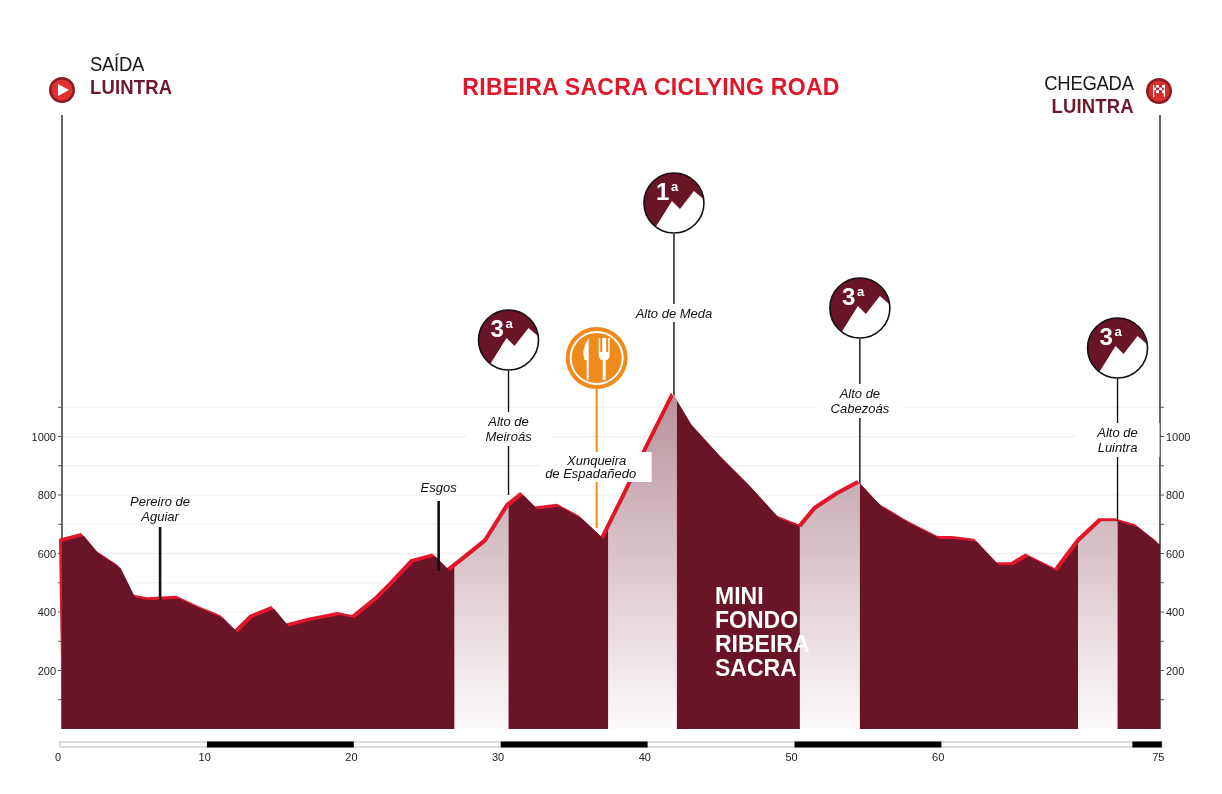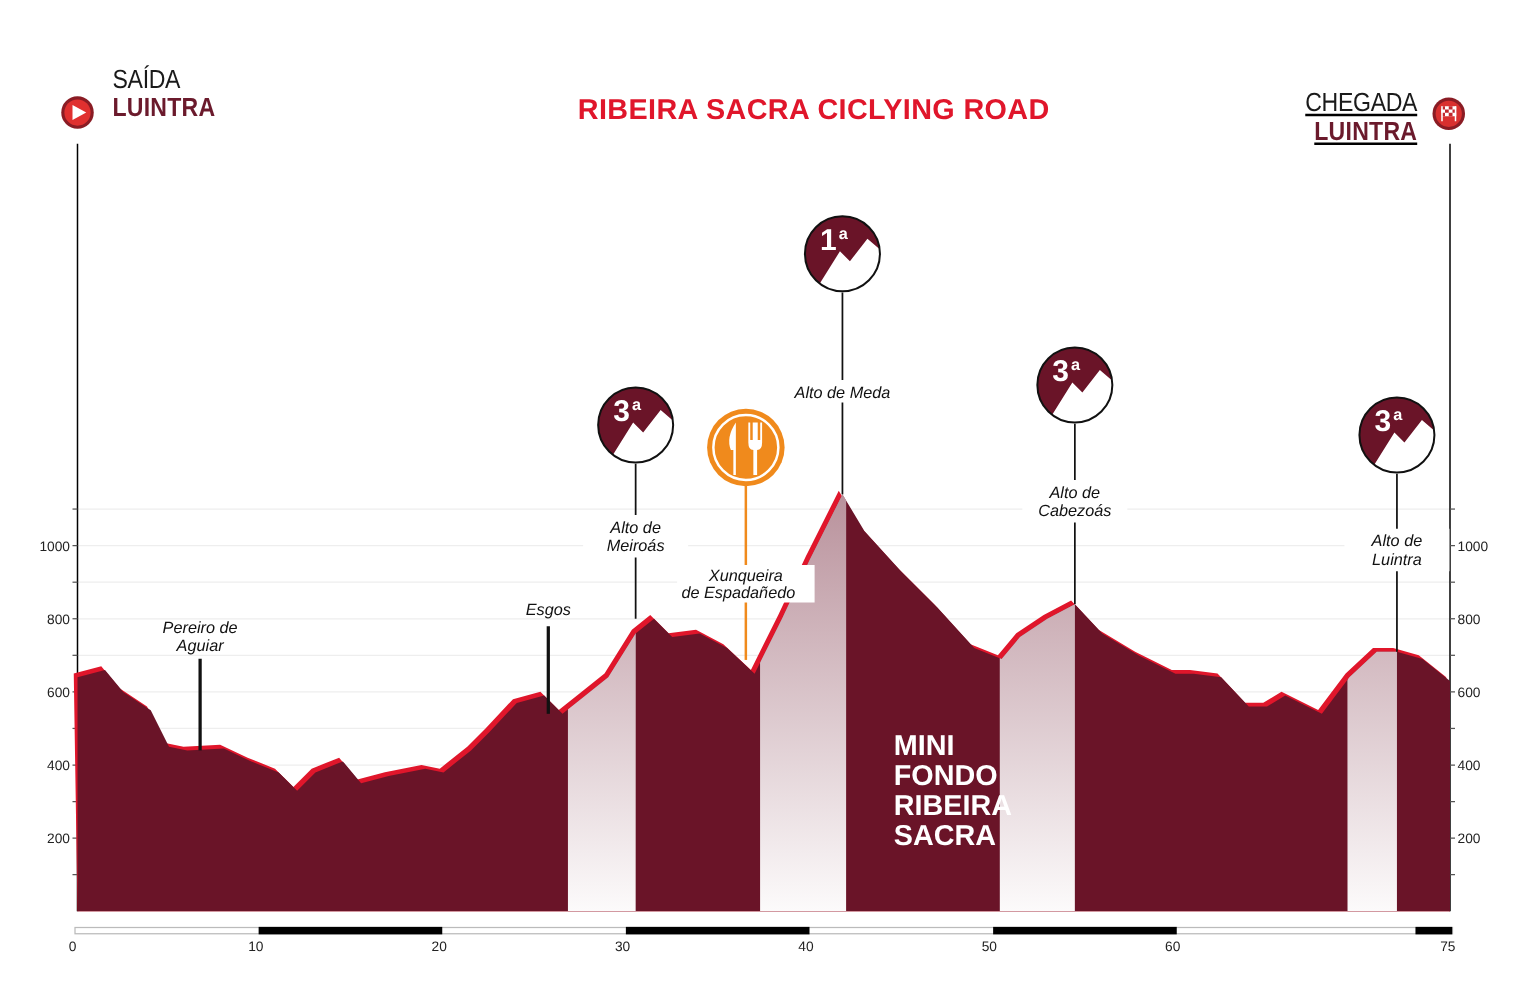--- a/index.html
+++ b/index.html
@@ -24,21 +24,21 @@
     <polygon points="10,8 21,14 10,20" fill="#ffffff"></polygon>
   </svg>
 </div>
 <div class="abs" style="left:90px;top:52px;">
   <div class="lbl-top">SAÍDA</div>
   <div class="lbl-bot">LUINTRA</div>
 </div>
 
 <div class="abs title">RIBEIRA SACRA CICLYING ROAD</div>
 
-<div class="abs right" style="right:88px;top:71px;text-align:right;text-decoration:underline;">
+<div class="abs right" style="right:88px;top:71px;text-align:right;">
   <div class="lbl-top">CHEGADA</div>
   <div class="lbl-bot">LUINTRA</div>
 </div>
 <div class="abs" style="left:1145px;top:77px;width:28px;height:28px;">
   <svg width="28" height="28" viewBox="0 0 28 28">
     <circle cx="14" cy="14" r="13" fill="#8a1c24"></circle>
     <circle cx="14" cy="14" r="10.5" fill="#d9302f"></circle>
     <rect x="8" y="8" width="12" height="8" fill="#fff"></rect>
     <rect x="8" y="8" width="3" height="2.6" fill="#c0272d"></rect>
       <rect x="14" y="8" width="3" height="2.6" fill="#c0272d"></rect>

